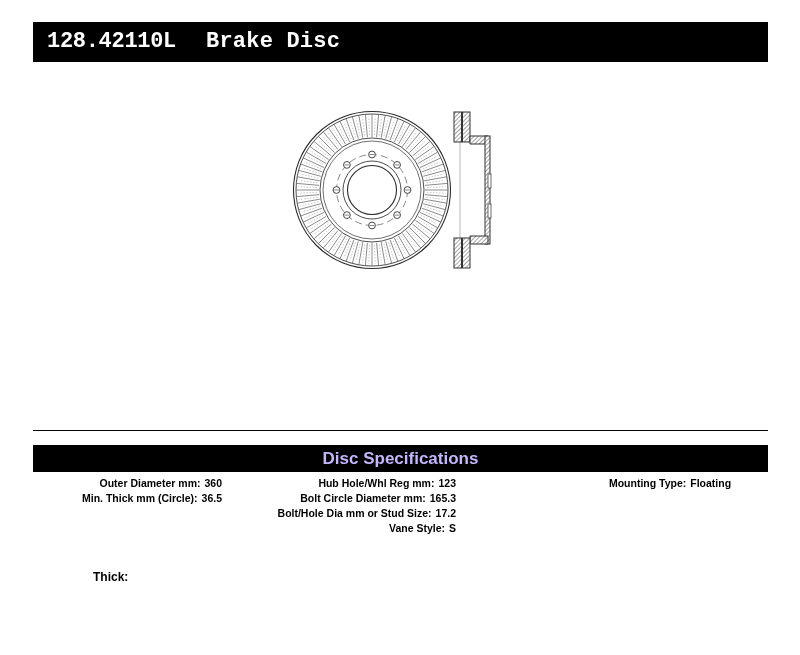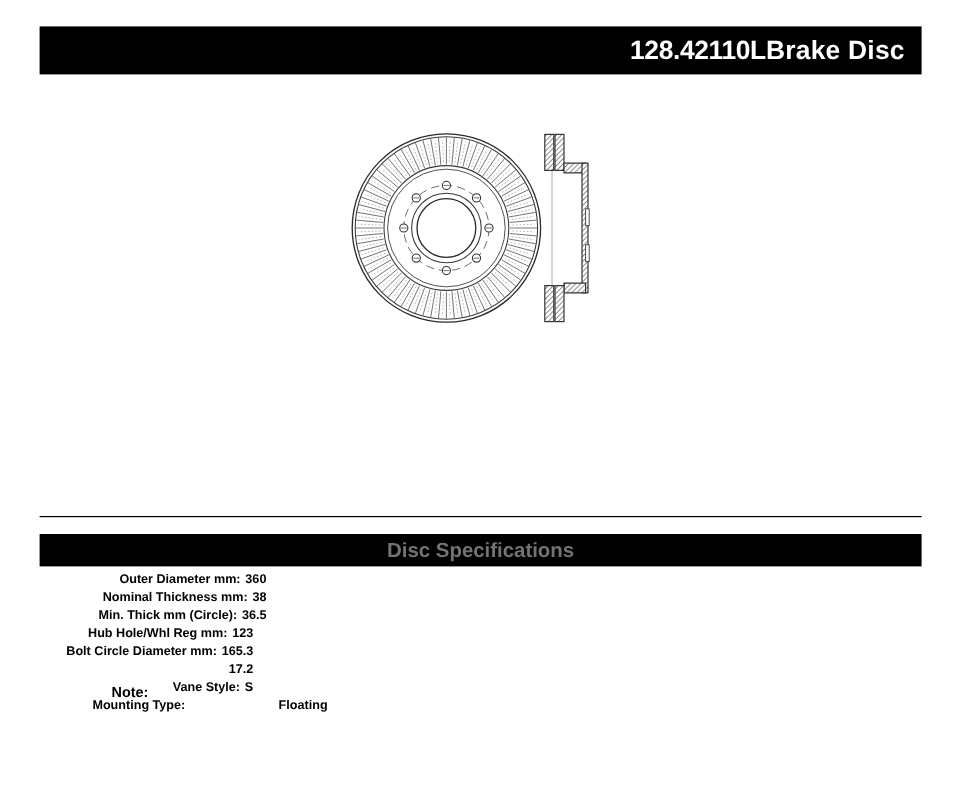--- a/index.html
+++ b/index.html
@@ -19,37 +19,39 @@
   
   .header-bar {
     position: absolute;
     left: 33px;
     top: 22px;
     width: 735px;
     height: 40px;
     background: #000000;
     display: flex;
     align-items: center;
-    justify-content: flex-end;
+    justify-content: flex-start;
     box-sizing: border-box;
     padding: 0 14px;
+    font-family: Liberation Mono, monospace;
   }
   .header-part {
     color: #ffffff;
     font-size: 22px;
     font-weight: bold;
     letter-spacing: -0.3px;
     line-height: 1;
   }
   .header-type {
     color: #ffffff;
     font-size: 22px;
     font-weight: bold;
     letter-spacing: 0.2px;
     line-height: 1;
+    margin-left: 30px;
   }
 
   
   .drawing-area {
     position: absolute;
     left: 0;
     top: 80px;
     width: 800px;
     height: 330px;
   }
@@ -75,54 +77,53 @@
     left: 33px;
     top: 445px;
     width: 735px;
     height: 27px;
     background: #000000;
     display: flex;
     align-items: center;
     justify-content: center;
   }
   .spec-header-title {
-    color: #737373;
+    color: #c4b5fd;
     font-size: 17px;
     font-weight: bold;
     line-height: 1;
   }
 
   
   .spec-columns {
     position: absolute;
     left: 33px;
     top: 476px;
     width: 735px;
     display: flex;
     align-items: flex-start;
-    flex-direction: column;
   }
   .spec-col {
     display: flex;
     flex-direction: column;
   }
   .spec-col-left  { width: 245px; }
   .spec-col-mid   { width: 250px; }
   .spec-col-right { width: 240px; }
 
   .spec-row {
     display: flex;
     font-size: 10.5px;
     font-weight: bold;
     line-height: 15px;
     white-space: nowrap;
   }
   .spec-col-left .spec-row  { justify-content: flex-end; padding-right: 56px; }
   .spec-col-mid .spec-row   { justify-content: flex-end; padding-right: 72px; }
-  .spec-col-right .spec-row { justify-content: space-between; padding-left: 44px; }
+  .spec-col-right .spec-row { justify-content: center; padding-left: 44px; }
 
   .spec-label { }
   .spec-value { padding-left: 4px; }
 
   
   .note-area {
     position: absolute;
     left: 93px;
     top: 570px;
     font-size: 12px;
@@ -359,51 +360,48 @@
   <span class="spec-header-title">Disc Specifications</span>
 </div>
 
 <div class="spec-columns">
   <div class="spec-col spec-col-left">
     <div class="spec-row">
       <span class="spec-label">Outer Diameter mm:</span>
       <span class="spec-value">360</span>
     </div>
     <div class="spec-row">
-      <span class="spec-label">Nominal Thickness mm:</span>
-      <span class="spec-value">38</span>
-    </div>
-    <div class="spec-row">
       <span class="spec-label">Min. Thick mm (Circle):</span>
       <span class="spec-value">36.5</span>
     </div>
   </div>
 
   <div class="spec-col spec-col-mid">
     <div class="spec-row">
       <span class="spec-label">Hub Hole/Whl Reg mm:</span>
       <span class="spec-value">123</span>
     </div>
     <div class="spec-row">
       <span class="spec-label">Bolt Circle Diameter mm:</span>
       <span class="spec-value">165.3</span>
     </div>
     <div class="spec-row">
+      <span class="spec-label">Bolt/Hole Dia mm or Stud Size:</span>
       <span class="spec-value">17.2</span>
     </div>
     <div class="spec-row">
       <span class="spec-label">Vane Style:</span>
       <span class="spec-value">S</span>
     </div>
   </div>
 
   <div class="spec-col spec-col-right">
     <div class="spec-row">
       <span class="spec-label">Mounting Type:</span>
       <span class="spec-value">Floating</span>
     </div>
   </div>
 </div>
 
 <div class="note-area">
-  <span>Note:</span>
+  <span>Thick:</span>
   <span></span>
 </div>
 
 </body></html>

